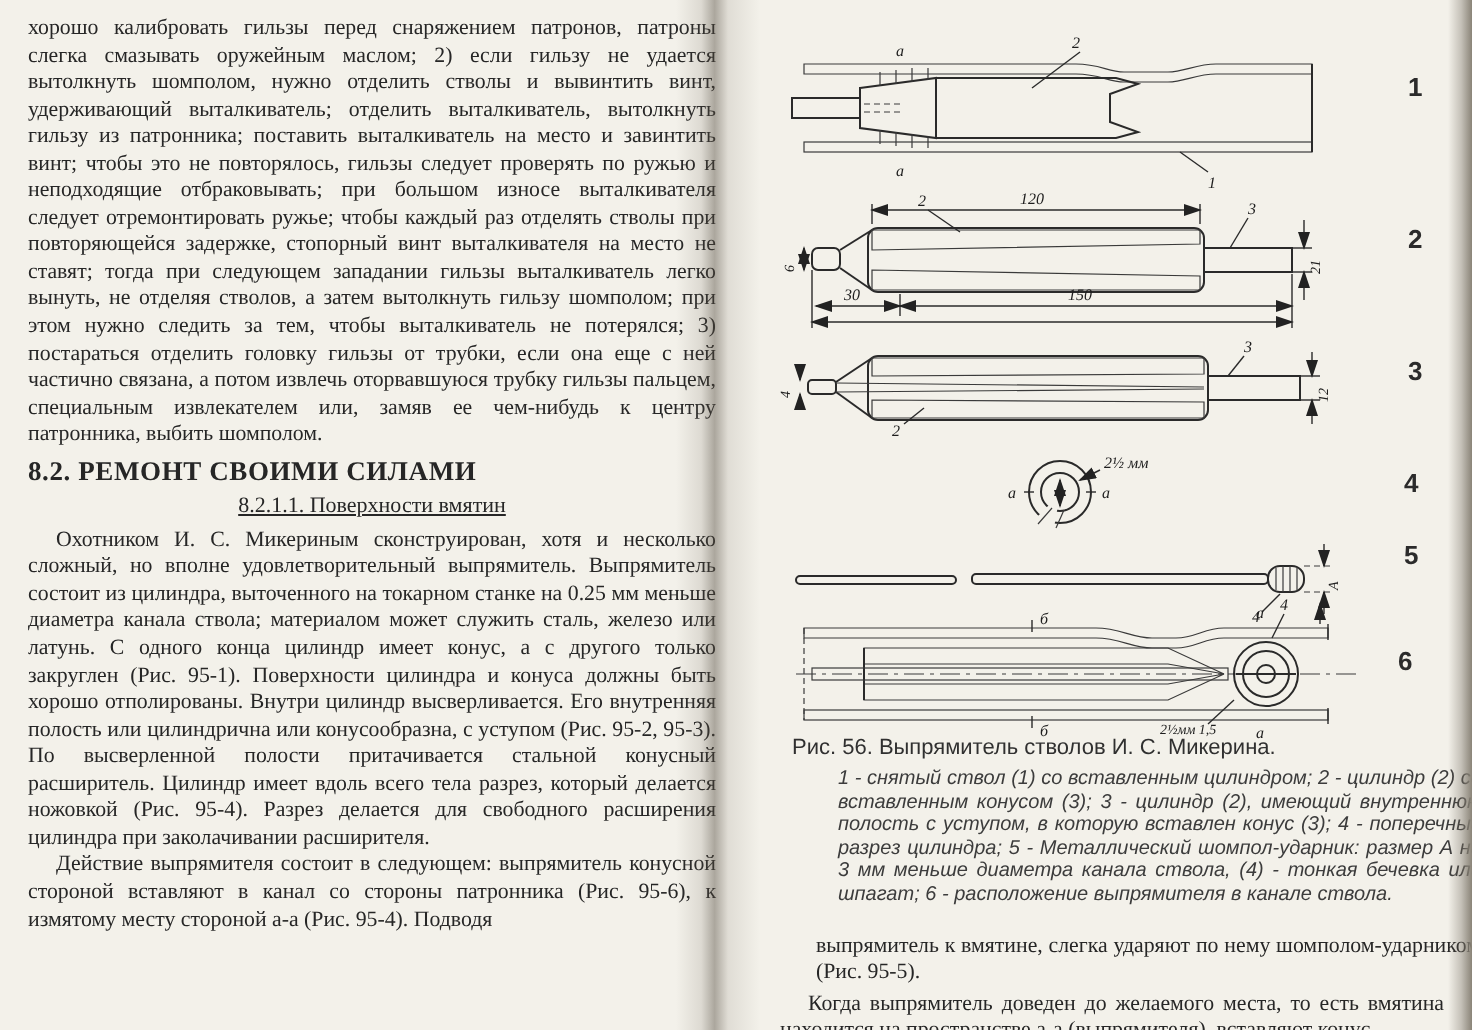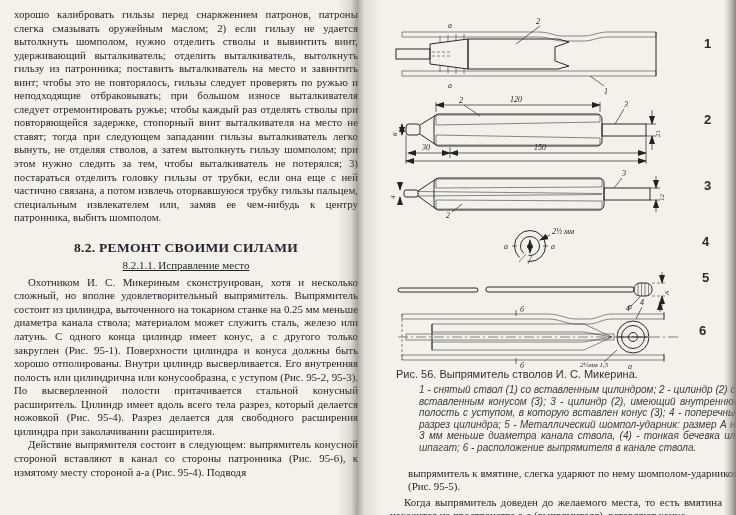--- a/index.html
+++ b/index.html
@@ -19,21 +19,21 @@
     position:absolute;top:0;bottom:0;right:0;width:12px;pointer-events:none;
     background:linear-gradient(90deg, rgba(120,112,100,0) 0%, rgba(110,102,90,.35) 55%, #8a8478 100%);
   }
   .leftcol{
     position:absolute;left:14px;top:8px;width:344px;
     font-size:10.9px;line-height:13.55px;text-align:justify;
   }
   .leftcol p{margin:0}
   .indent{text-indent:14px}
   .h1{
-    font-weight:bold;font-size:13.5px;text-align:center;margin:16px 0 5px 0;
+    font-weight:bold;font-size:13.5px;text-align:left;margin:4px 0 5px 0;
     font-family:"Liberation Serif", serif;letter-spacing:.3px;
   }
   .h2{font-weight:bold;font-size:11.5px;text-align:center;margin:6px 0 5px 0}
   .h3{font-size:11px;text-align:center;margin:4px 0 3px 0;text-decoration:underline}
   .figwrap{position:absolute;left:388px;top:6px;width:332px;height:364px}
   .fignum{
     position:absolute;font-family:"Liberation Sans", sans-serif;
     font-weight:bold;font-size:13px;color:#2b2b2b;
   }
   .captitle{
@@ -56,21 +56,21 @@
   .thin{stroke:#3a3a3a;stroke-width:.6;fill:none}
   .dimln{stroke:#2a2a2a;stroke-width:.7;fill:none}
 </style>
 </head>
 <body>
 
 <div class="page" style="left:0;width:368px">
   <div class="leftcol">
     <p>хорошо калибровать гильзы перед снаряжением патронов, патроны слегка смазывать оружейным маслом; 2) если гильзу не удается вытолкнуть шомполом, нужно отделить стволы и вывинтить винт, удерживающий выталкиватель; отделить выталкиватель, вытолкнуть гильзу из патронника; поставить выталкиватель на место и завинтить винт; чтобы это не повторялось, гильзы следует проверять по ружью и неподходящие отбраковывать; при большом износе выталкивателя следует отремонтировать ружье; чтобы каждый раз отделять стволы при повторяющейся задержке, стопорный винт выталкивателя на место не ставят; тогда при следующем западании гильзы выталкиватель легко вынуть, не отделяя стволов, а затем вытолкнуть гильзу шомполом; при этом нужно следить за тем, чтобы выталкиватель не потерялся; 3) постараться отделить головку гильзы от трубки, если она еще с ней частично связана, а потом извлечь оторвавшуюся трубку гильзы пальцем, специальным извлекателем или, замяв ее чем-нибудь к центру патронника, выбить шомполом.</p>
     <div class="h1">8.2. РЕМОНТ СВОИМИ СИЛАМИ</div>
-    <div class="h3">8.2.1.1. Исправление место</div>
+    <div class="h3">8.2.1.1. Поверхности вмятин</div>
     <p class="indent">Охотником И. С. Микериным сконструирован, хотя и несколько сложный, но вполне удовлетворительный выпрямитель. Выпрямитель состоит из цилиндра, выточенного на токарном станке на 0.25 мм меньше диаметра канала ствола; материалом может служить сталь, железо или латунь. С одного конца цилиндр имеет конус, а с другого только закруглен (Рис. 95-1). Поверхности цилиндра и конуса должны быть хорошо отполированы. Внутри цилиндр высверливается. Его внутренняя полость или цилиндрична или конусообразна, с уступом (Рис. 95-2, 95-3). По высверленной полости притачивается стальной конусный расширитель. Цилиндр имеет вдоль всего тела разрез, который делается ножовкой (Рис. 95-4). Разрез делается для свободного расширения цилиндра при заколачивании расширителя.</p>
     <p class="indent">Действие выпрямителя состоит в следующем: выпрямитель конусной стороной вставляют в канал со стороны патронника (Рис. 95-6), к измятому месту стороной а-а (Рис. 95-4). Подводя</p>
   </div>
 </div>
 
 <div class="page" style="left:368px;width:368px"></div>
 
 <div class="figwrap">
   <svg width="332" height="364" viewBox="0 0 332 364">
     <defs>

